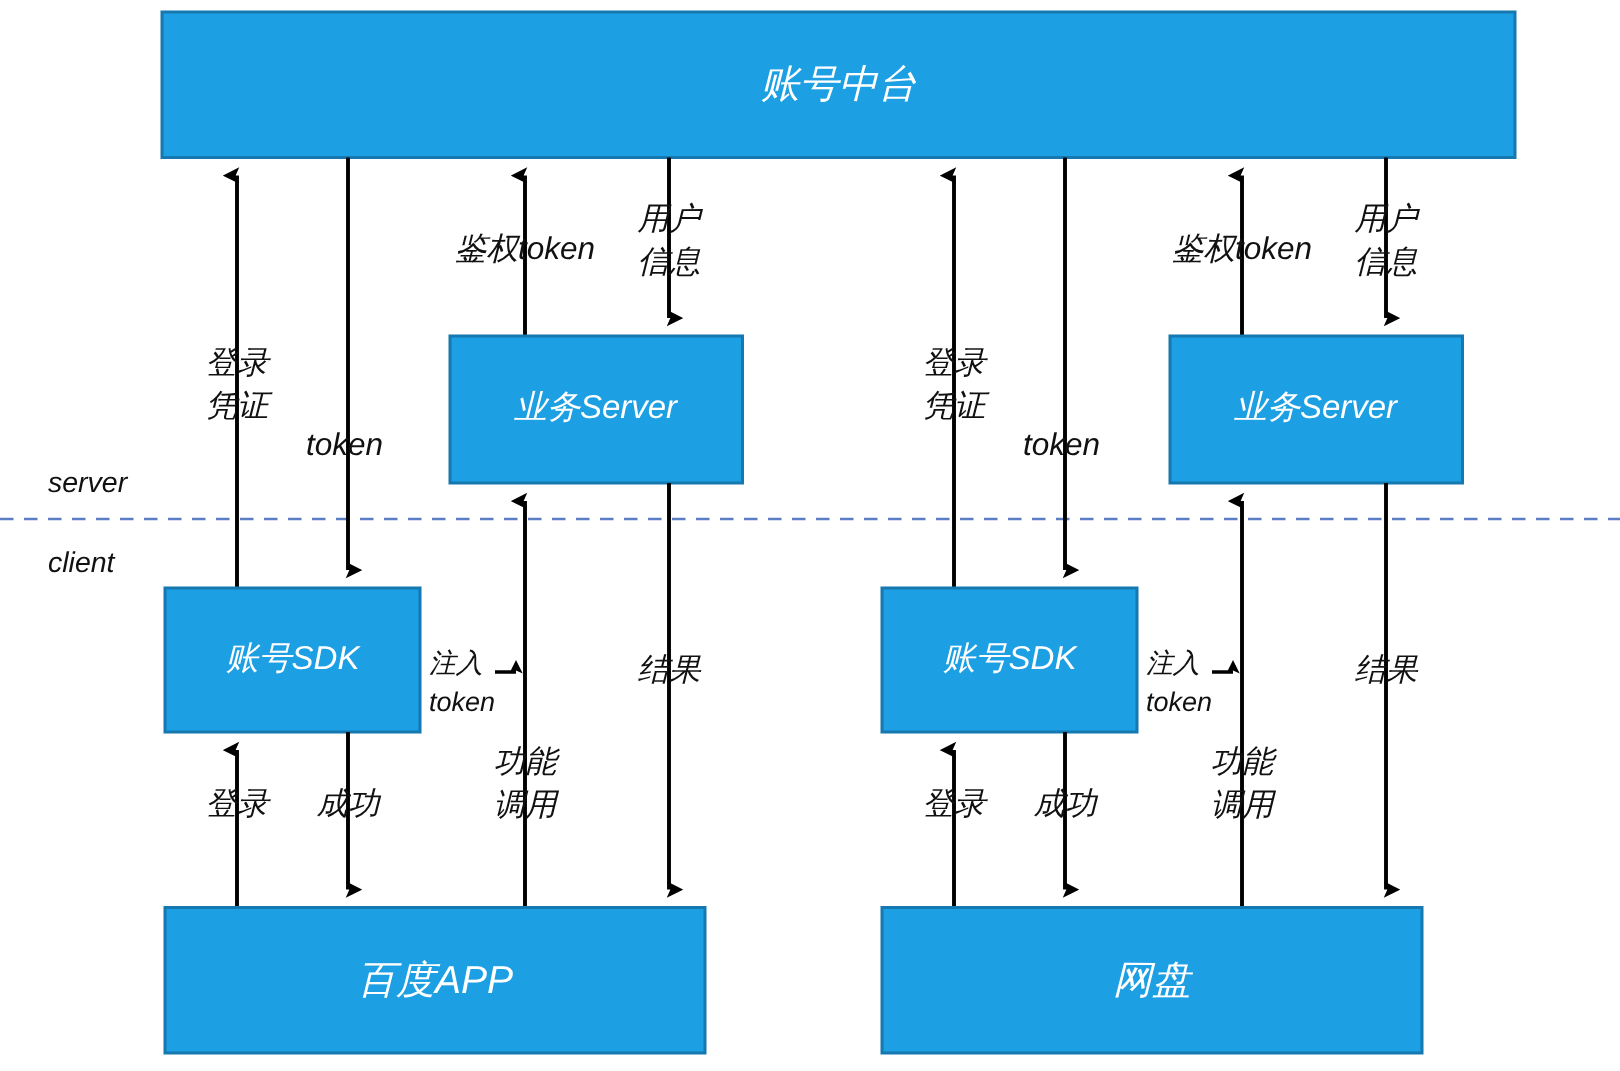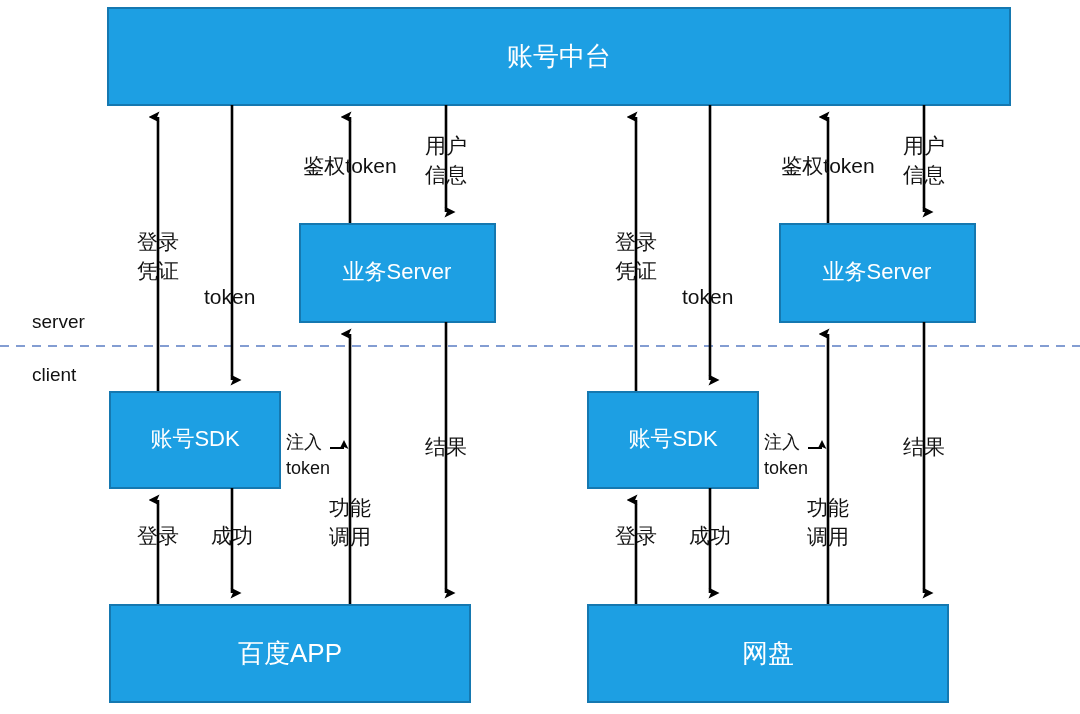--- a/index.html
+++ b/index.html
@@ -9,20 +9,21 @@
   }
   body {
     font-family: "Liberation Sans", "DejaVu Sans", sans-serif;
   }
   #canvas {
     position: relative;
     width: 1080px;
     height: 714px;
     background: #ffffff;
     overflow: hidden;
+    font-style: italic;
   }
   svg.diagram {
     position: absolute;
     left: 0;
     top: 0;
     width: 1080px;
     height: 714px;
   }
   .box-rect {
     fill: #1d9fe3;

